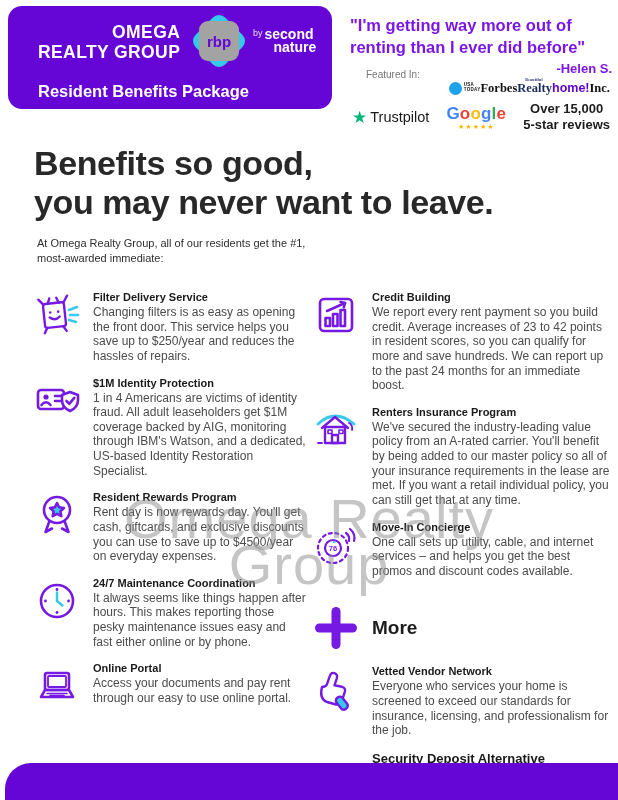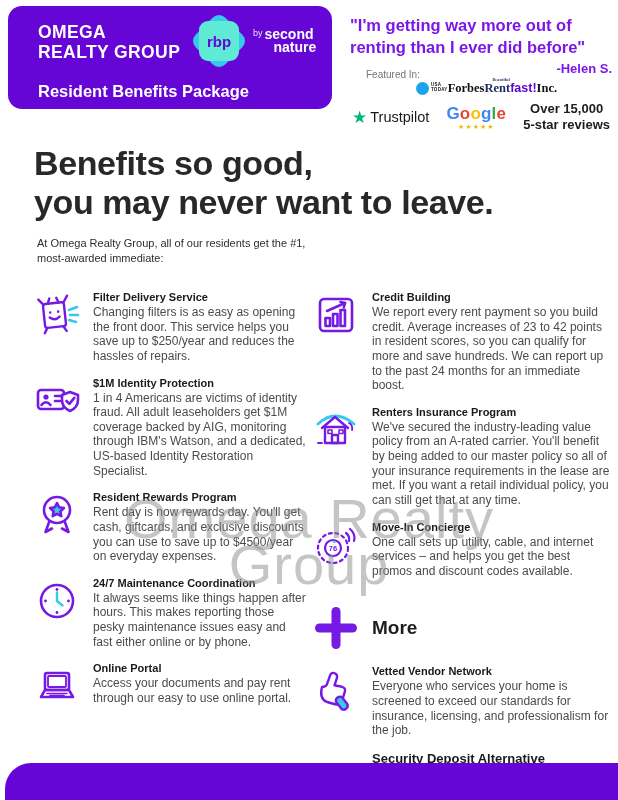--- a/index.html
+++ b/index.html
@@ -8,50 +8,50 @@
     position:relative; width:618px; height:800px; background:#ffffff;
     font-family:"Liberation Sans", sans-serif; overflow:hidden; margin:0 auto;
   }
   
   .header-card {
     position:absolute; left:8px; top:6px; width:324px; height:103px;
     background:#6606D6; border-radius:14px;
   }
   .brand-name {
     position:absolute; left:30px; top:16px; color:#fff; font-weight:800;
-    font-size:17.5px; line-height:1.16; letter-spacing:.4px;
+    font-size:17.5px; line-height:1.16; letter-spacing:.4px;text-align:right;
   }
   .rbp-badge { position:absolute; left:183px; top:7px; width:56px; height:56px; }
   .rbp-diamond {
     position:absolute; left:7px; top:7px; width:42px; height:42px;
     background:#36C9E9; border-radius:9px; transform:rotate(45deg);
   }
   .rbp-square {
     position:absolute; left:8px; top:8px; width:40px; height:40px;
-    background:#5eead4; border-radius:9px; display:flex; align-items:center; justify-content:center;
+    background:#a3a3a3; border-radius:9px; display:flex; align-items:center; justify-content:center;
   }
   .rbp-text { color:#6606D6; font-weight:800; font-size:15px; }
   .partner { position:absolute; left:245px; top:22px; color:#fff; }
   .partner .by { font-size:9px; opacity:.85; vertical-align:top; margin-right:2px; }
   .partner .pline { display:inline-block; font-weight:700; font-size:14px; line-height:.95; }
   .partner .pline span { display:block; }
   .partner .pline span:last-child { margin-left:9px; }
   .package-label {
     position:absolute; left:30px; top:76px; color:#fff; font-weight:700; font-size:16.5px;
   }
   
   .quote {
     position:absolute; left:350px; top:14px; width:262px;
     color:#7B16E9; font-weight:700; font-size:16.5px; line-height:1.35;
   }
   .quote-attr { text-align:right; font-size:13px; font-weight:700; margin-top:1px; }
   .featured-label { position:absolute; left:366px; top:69px; font-size:10px; color:#767676; }
   .logo-row {
     position:absolute; left:363px; top:79px; width:247px; height:18px;
-    display:flex; align-items:center; justify-content:center;
+    display:flex; align-items:center; justify-content:flex-end;
   }
   .usat { display:flex; align-items:center; gap:2px; }
   .usat-circle { width:13px; height:13px; border-radius:50%; background:#1CA3EC; }
   .usat-words { font-size:4.5px; font-weight:800; color:#111; line-height:1.1; letter-spacing:.3px; }
   .logo-serif { font-family:"Liberation Serif", serif; font-weight:700; font-size:12.5px; color:#121212; }
   .house { position:relative; font-family:"Liberation Serif", serif; font-weight:700; font-size:12.5px; color:#1B2A5E; }
   .house small { position:absolute; left:8px; top:-4px; font-size:4px; letter-spacing:.2px; }
   .yahoo { font-weight:800; font-size:12.5px; color:#5F01D1; }
   .review-row {
     position:absolute; left:352px; top:101px; width:258px;
@@ -126,22 +126,22 @@
     <div class="quote-attr">-Helen S.</div>
   </div>
 
   <div class="featured-label">Featured In:</div>
   <div class="logo-row">
     <span class="usat">
       <span class="usat-circle"></span>
       <span class="usat-words"><span>USA</span><br><span>TODAY</span></span>
     </span>
     <span class="logo-serif">Forbes</span>
-    <span class="house"><small>Beautiful</small><span>Rent</span></span>
-    <span class="yahoo">fast!</span>
+    <span class="house"><small>Beautiful</small><span>Realty</span></span>
+    <span class="yahoo">home!</span>
     <span class="logo-serif">Inc.</span>
   </div>
 
   <div class="review-row">
     <span class="trustpilot">
       <span class="tp-star">★</span>
       <span>Trustpilot</span>
     </span>
     <span class="google-block">
       <div class="google-word" id="google-word"><span style="color: rgb(66, 133, 244);">G</span><span style="color: rgb(234, 67, 53);">o</span><span style="color: rgb(251, 188, 5);">o</span><span style="color: rgb(66, 133, 244);">g</span><span style="color: rgb(52, 168, 83);">l</span><span style="color: rgb(234, 67, 53);">e</span></div>

